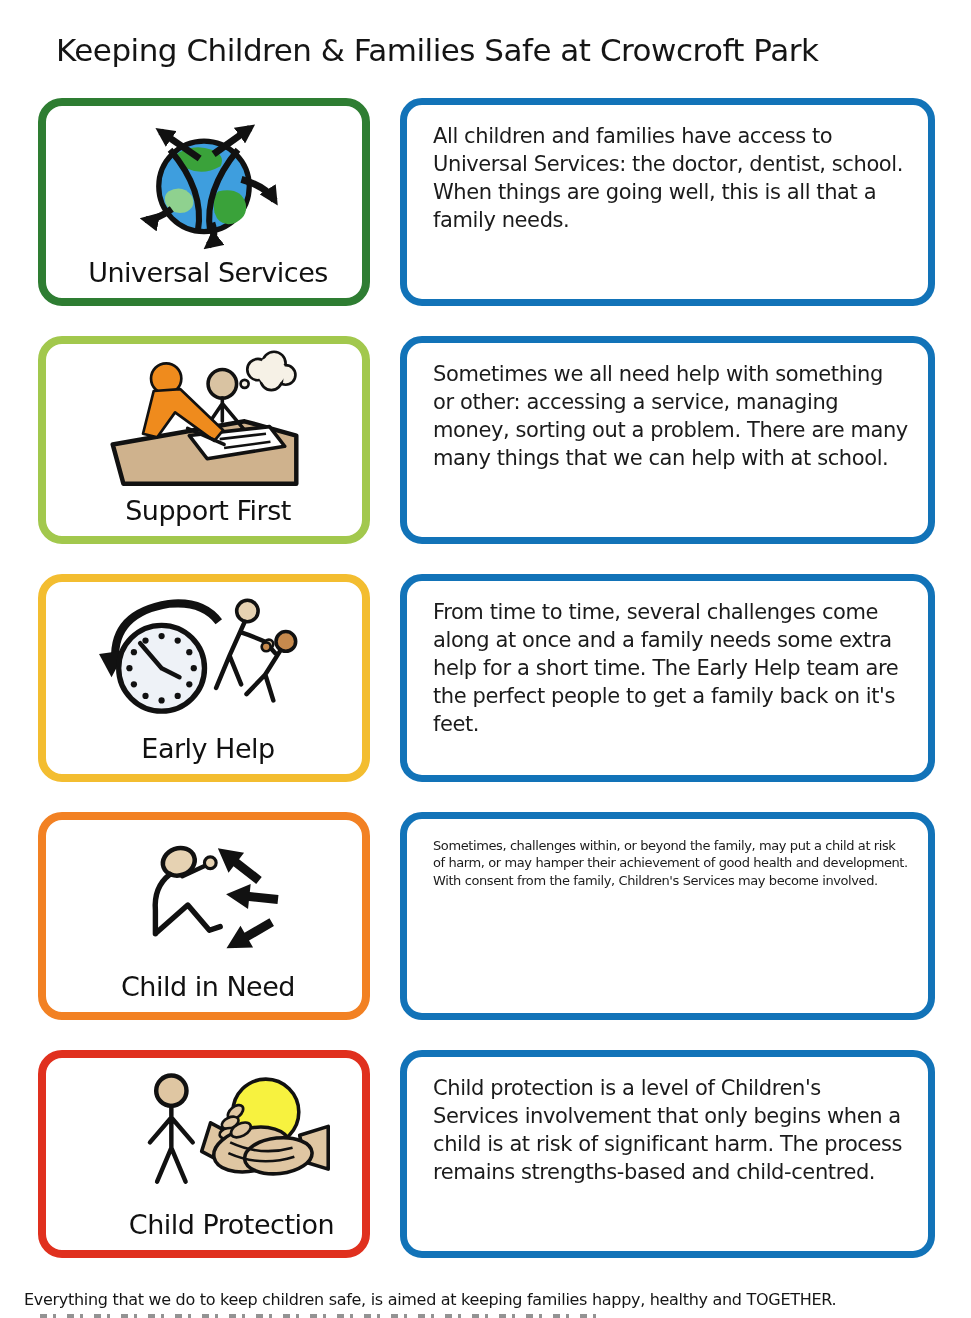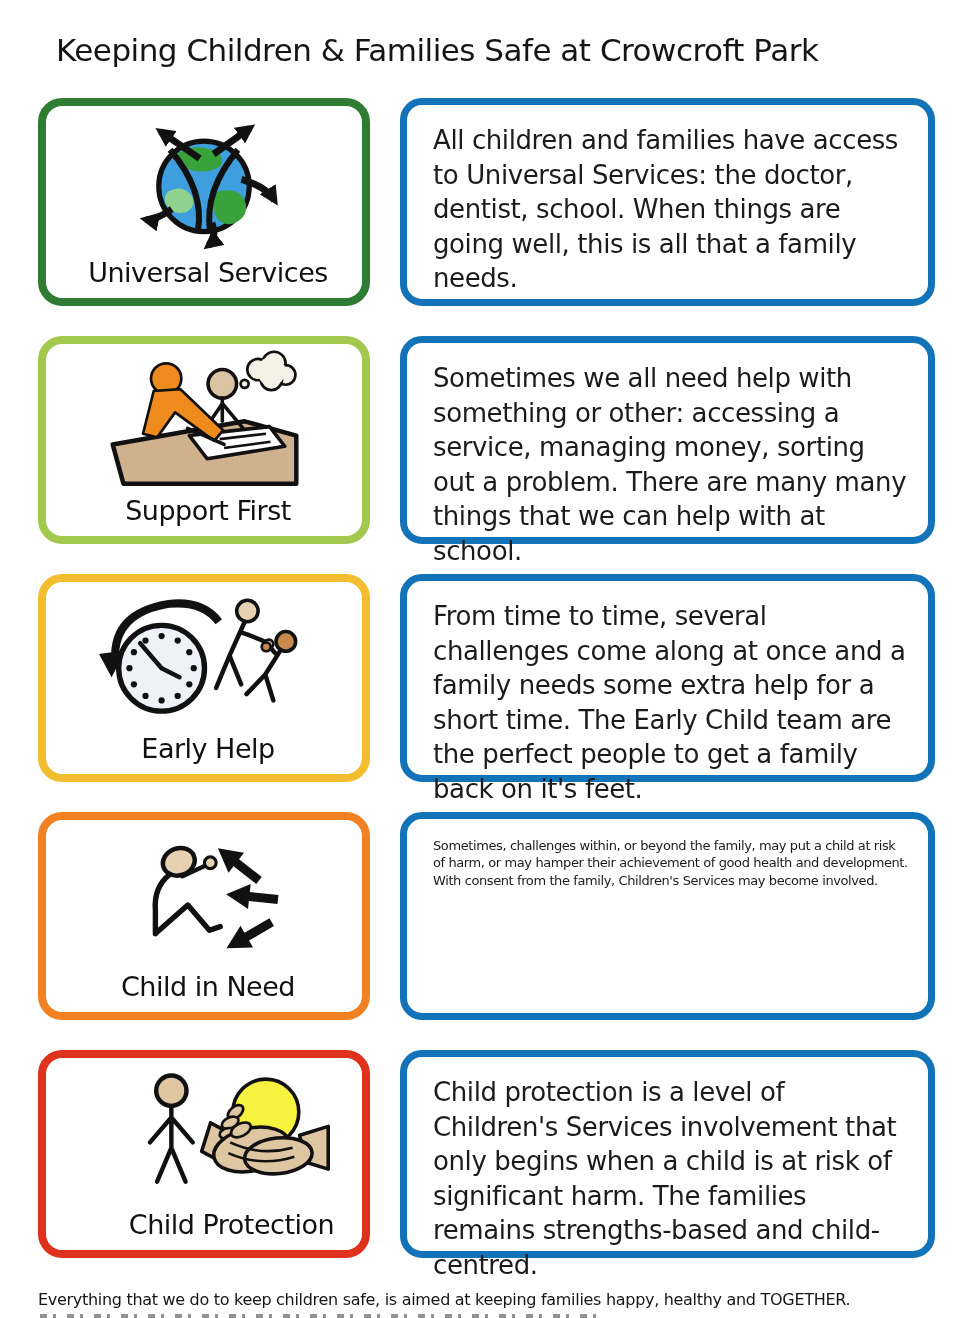--- a/index.html
+++ b/index.html
@@ -45,29 +45,29 @@
   .text-card{
     box-sizing:border-box;
     width:535px;height:208px;
     background:#ffffff;
     border:7px solid #1273b8;
     border-radius:22px;
     padding:18px 20px 12px 26px;
   }
   .text-card p{
     margin:0;
-    font-size:26px;
+    font-size:21px;
     line-height:1.33;
     letter-spacing:-0.4px;
     color:#1b1b1b;
   }
   .text-card.small p{font-size:13px;line-height:1.34;}
   .footer{
     position:absolute;
-    left:38px;top:1290px;
+    left:24px;top:1290px;
     width:900px;
     margin:0;
     font-size:16px;
     letter-spacing:-0.3px;
     color:#151515;
   }
   
   .clipped-line{
     position:absolute;
     left:40px;bottom:0;
@@ -170,21 +170,21 @@
             <path d="M165,40 L148,78 M148,78 L133,114 M148,78 L161,110 M161,52 Q179,58 189,63" stroke="#111" stroke-width="5" fill="none" stroke-linecap="round"></path>
             <circle cx="192" cy="65" r="5" fill="#e6d2b2" stroke="#111" stroke-width="3"></circle>
             <circle cx="211" cy="62" r="11" fill="#c78a4d" stroke="#111" stroke-width="4"></circle>
             <path d="M205,72 L188,99 M199,75 L191,66 M188,99 L167,121 M188,99 L197,128" stroke="#111" stroke-width="5" fill="none" stroke-linecap="round"></path>
             <circle cx="189" cy="68" r="5" fill="#c78a4d" stroke="#111" stroke-width="3"></circle>
           </svg>
         </div>
         <div class="icon-label">Early Help</div>
       </div>
       <div class="text-card" style="border-color: rgb(18, 115, 184);">
-        <p>From time to time, several challenges come along at once and a family needs some extra help for a short time. The Early Child team are the perfect people to get a family back on it's feet.</p>
+        <p>From time to time, several challenges come along at once and a family needs some extra help for a short time. The Early Help team are the perfect people to get a family back on it's feet.</p>
       </div>
     </div>
 
     <div class="row">
       <div class="icon-card" style="border-color: rgb(242, 129, 35); justify-content: center;">
         <div class="icon-wrap">
           <svg viewBox="0 0 200 160" width="180" height="144">
             <ellipse cx="72" cy="42" rx="18" ry="15" transform="rotate(-20 72 42)" fill="#e6d2b2" stroke="#111" stroke-width="5"></ellipse>
             <path d="M62,56 Q44,70 46,96 L46,122" stroke="#111" stroke-width="6" fill="none" stroke-linecap="round"></path>
             <path d="M48,120 L82,90 L106,118 L118,114" stroke="#111" stroke-width="6" fill="none" stroke-linecap="round" stroke-linejoin="round"></path>
@@ -218,21 +218,21 @@
             <polygon points="196,82 228,72 228,120 202,112" fill="#dfc6a2" stroke="#111" stroke-width="4" stroke-linejoin="round"></polygon>
             <ellipse cx="142" cy="98" rx="43" ry="24" transform="rotate(-12 142 98)" fill="#dfc6a2" stroke="#111" stroke-width="4"></ellipse>
             <ellipse cx="172" cy="105" rx="38" ry="20" transform="rotate(-6 172 105)" fill="#dfc6a2" stroke="#111" stroke-width="4"></ellipse>
             <path d="M118,90 Q152,106 188,96 M116,102 Q152,118 190,106" stroke="#111" stroke-width="3" fill="none"></path>
             <ellipse cx="130" cy="76" rx="12" ry="7" transform="rotate(-28 130 76)" fill="#dfc6a2" stroke="#111" stroke-width="3"></ellipse>
           </svg>
         </div>
         <div class="icon-label">Child Protection</div>
       </div>
       <div class="text-card" style="border-color: rgb(18, 115, 184);">
-        <p>Child protection is a level of Children's Services involvement that only begins when a child is at risk of significant harm. The families remains strengths-based and child-centred.</p>
+        <p>Child protection is a level of Children's Services involvement that only begins when a child is at risk of significant harm. The process remains strengths-based and child-centred.</p>
       </div>
     </div>
 
   </div>
 
   <p class="footer">Everything that we do to keep children safe, is aimed at keeping families happy, healthy and TOGETHER.</p>
   <div class="clipped-line"></div>
 
 </div>
 

